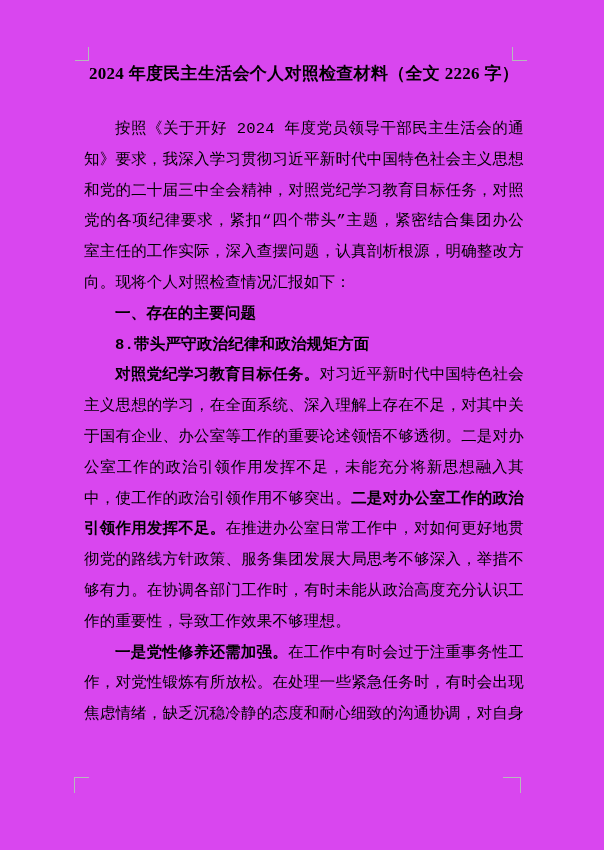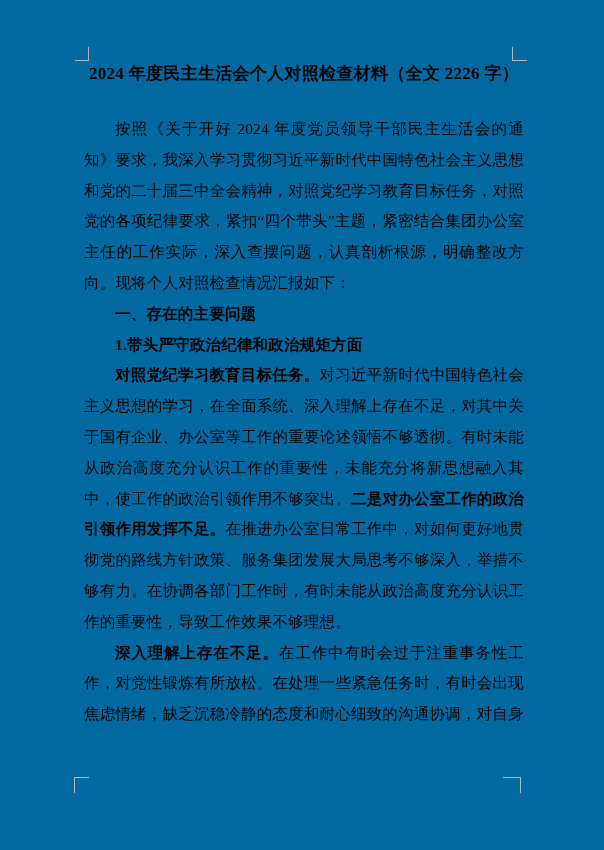--- a/index.html
+++ b/index.html
@@ -44,38 +44,39 @@
   }
   .para {
     margin: 0;
     padding: 0;
     font-size: 15.5px;
     line-height: 30.8px;
     text-align: justify;
     text-justify: inter-ideograph;
     text-indent: 2em;
     letter-spacing: 0.2px;
+    font-family: Liberation Mono, monospace;
   }
   .run { font-weight: normal; }
   .run.bold { font-weight: bold; margin-top: 33px; }
   .para.heading1 .run,
   .para.heading2 .run { font-weight: bold; }
 </style>
 </head>
 <body>
 
-<div class="page" style="background: #0369a1; color: rgb(0, 0, 0);">
+<div class="page" style="background: #d946ef; color: rgb(0, 0, 0);">
   <div class="crop tl" style="border-color: rgb(182, 185, 188);"></div>
   <div class="crop tr" style="border-color: rgb(182, 185, 188);"></div>
   <div class="crop bl" style="border-color: rgb(182, 185, 188);"></div>
   <div class="crop br" style="border-color: rgb(182, 185, 188);"></div>
 
   <div class="doc">
     <h1 class="doc-title">2024 年度民主生活会个人对照检查材料（全文 2226 字）</h1>
     <div>
         <p class="para body"><span class="run">按照《关于开好 2024 年度党员领导干部民主生活会的通知》要求，我深入学习贯彻习近平新时代中国特色社会主义思想和党的二十届三中全会精神，对照党纪学习教育目标任务，对照党的各项纪律要求，紧扣“四个带头”主题，紧密结合集团办公室主任的工作实际，深入查摆问题，认真剖析根源，明确整改方向。现将个人对照检查情况汇报如下：</span></p>
         <p class="para heading1"><span class="run bold">一、存在的主要问题</span></p>
-        <p class="para heading2"><span class="run bold">1.带头严守政治纪律和政治规矩方面</span></p>
-        <p class="para body"><span class="run bold">对照党纪学习教育目标任务。</span><span class="run">对习近平新时代中国特色社会主义思想的学习，在全面系统、深入理解上存在不足，对其中关于国有企业、办公室等工作的重要论述领悟不够透彻。有时未能从政治高度充分认识工作的重要性，未能充分将新思想融入其中，使工作的政治引领作用不够突出。</span><span class="run bold">二是对办公室工作的政治引领作用发挥不足。</span><span class="run">在推进办公室日常工作中，对如何更好地贯彻党的路线方针政策、服务集团发展大局思考不够深入，举措不够有力。在协调各部门工作时，有时未能从政治高度充分认识工作的重要性，导致工作效果不够理想。</span></p>
-        <p class="para body"><span class="run bold">深入理解上存在不足。</span><span class="run">在工作中有时会过于注重事务性工作，对党性锻炼有所放松。在处理一些紧急任务时，有时会出现焦虑情绪，缺乏沉稳冷静的态度和耐心细致的沟通协调，对自身</span></p>
+        <p class="para heading2"><span class="run bold">8.带头严守政治纪律和政治规矩方面</span></p>
+        <p class="para body"><span class="run bold">对照党纪学习教育目标任务。</span><span class="run">对习近平新时代中国特色社会主义思想的学习，在全面系统、深入理解上存在不足，对其中关于国有企业、办公室等工作的重要论述领悟不够透彻。二是对办公室工作的政治引领作用发挥不足，未能充分将新思想融入其中，使工作的政治引领作用不够突出。</span><span class="run bold">二是对办公室工作的政治引领作用发挥不足。</span><span class="run">在推进办公室日常工作中，对如何更好地贯彻党的路线方针政策、服务集团发展大局思考不够深入，举措不够有力。在协调各部门工作时，有时未能从政治高度充分认识工作的重要性，导致工作效果不够理想。</span></p>
+        <p class="para body"><span class="run bold">一是党性修养还需加强。</span><span class="run">在工作中有时会过于注重事务性工作，对党性锻炼有所放松。在处理一些紧急任务时，有时会出现焦虑情绪，缺乏沉稳冷静的态度和耐心细致的沟通协调，对自身</span></p>
       </div>
   </div>
 </div>
 
 </body></html>

